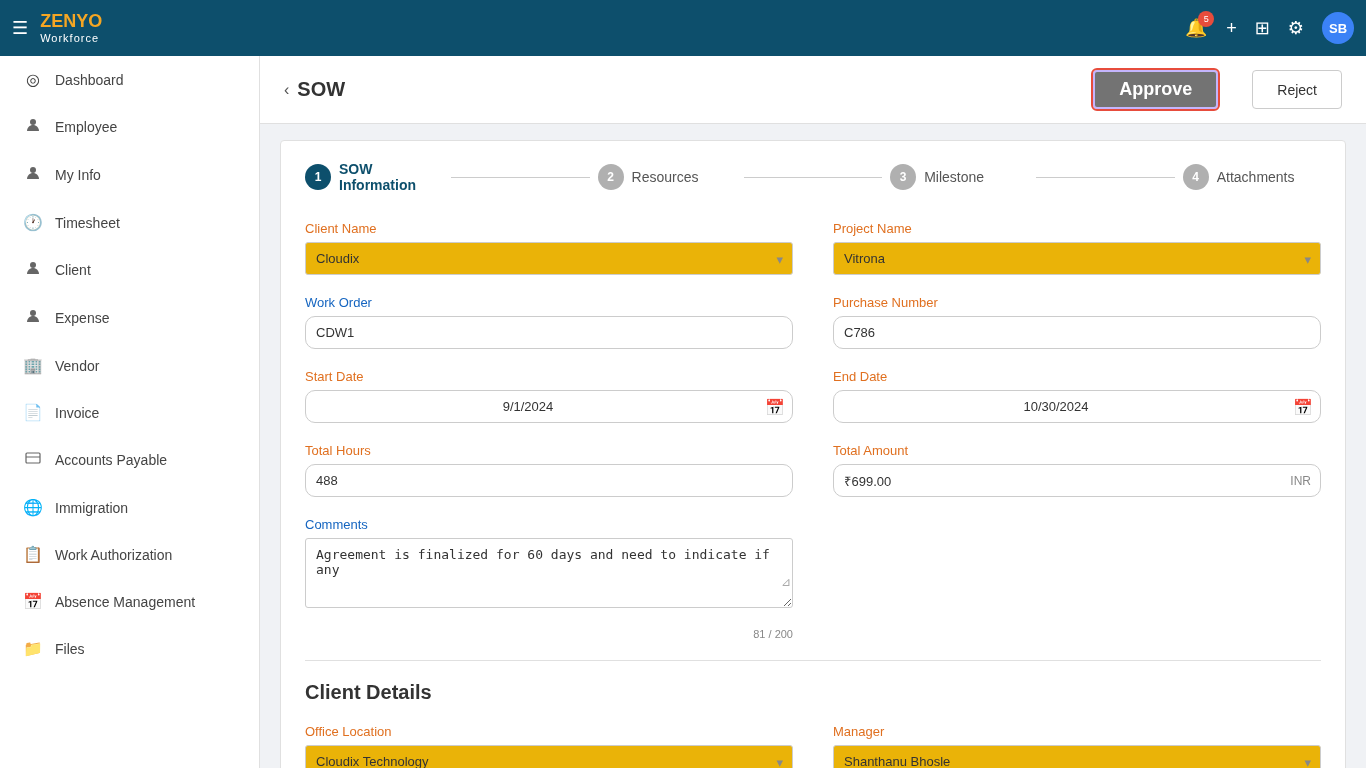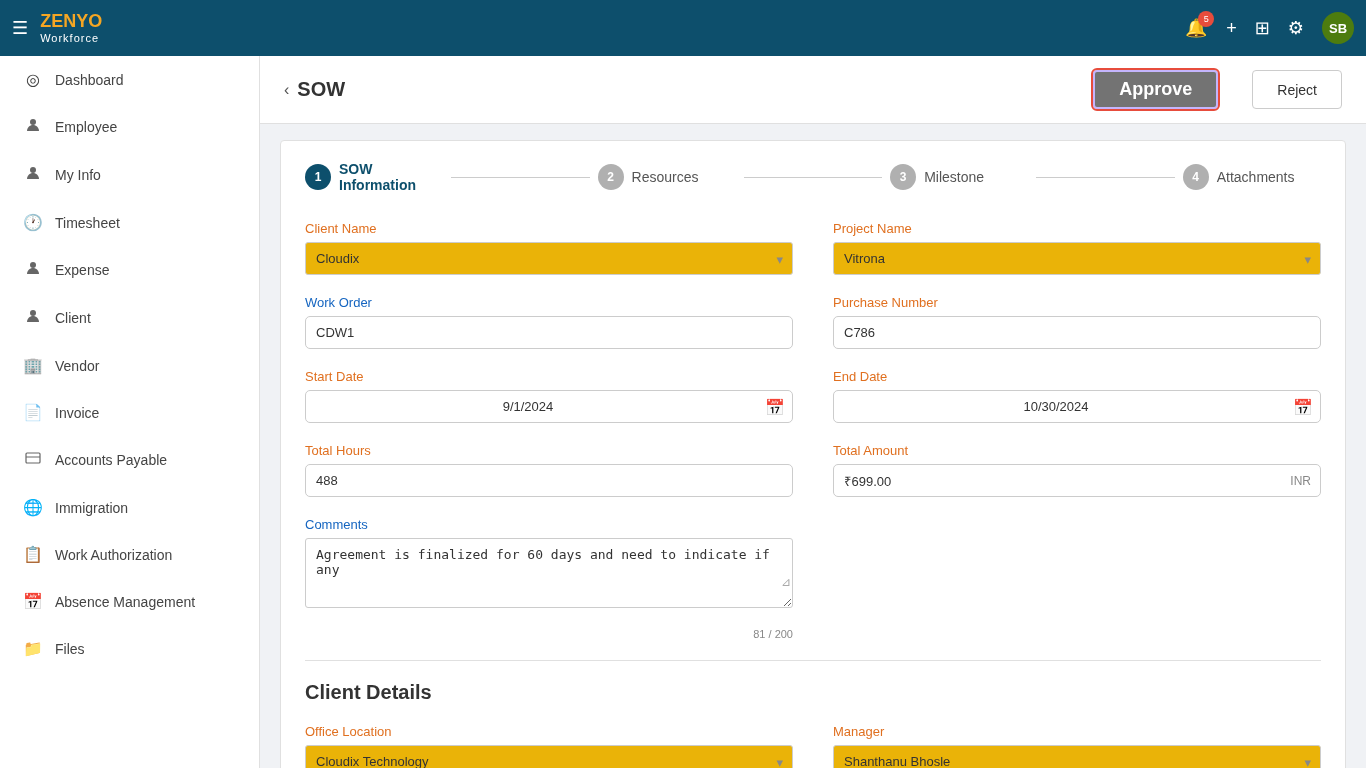--- a/index.html
+++ b/index.html
@@ -21,21 +21,21 @@
     .logo-zenyo { color: #f5a623; font-size: 18px; font-weight: 700; }
     .logo-workforce { color: white; font-size: 11px; letter-spacing: 1px; }
     .topnav-right { display: flex; align-items: center; gap: 18px; }
     .nav-icon { color: white; font-size: 18px; cursor: pointer; position: relative; }
     .badge {
       position: absolute; top: -6px; right: -6px;
       background: #e74c3c; color: white; border-radius: 50%;
       width: 16px; height: 16px; font-size: 9px;
       display: flex; align-items: center; justify-content: center;
     }
-    .avatar { width: 32px; height: 32px; border-radius: 50%; background: #4d7c0f; display: flex; align-items: center; justify-content: center; color: white; font-weight: bold; font-size: 13px; overflow: hidden; }
+    .avatar { width: 32px; height: 32px; border-radius: 50%; background: #3b82f6; display: flex; align-items: center; justify-content: center; color: white; font-weight: bold; font-size: 13px; overflow: hidden; }
 
     
     .main-layout { display: flex; flex: 1; overflow: hidden; }
 
     
     .sidebar {
       width: 260px;
       background: white;
       border-right: 1px solid #e0e0e0;
       overflow-y: auto;
@@ -116,21 +116,21 @@
     .step-circle.inactive { background: #b0b0b0; color: white; }
     .step-label { font-size: 14px; color: #555; }
     .step-label.active { color: #0d4f6c; font-weight: 600; }
     .step-connector { flex: 1; height: 1px; background: #ccc; margin: 0 8px; }
     .form-row { display: flex; gap: 40px; margin-bottom: 20px; }
     .form-group { flex: 1; }
     .form-label { font-size: 13px; color: #e07020; margin-bottom: 6px; display: block; font-weight: 500; }
     .form-label.blue { color: #1565c0; }
     .form-control {
       width: 100%; padding: 8px 10px;
-      border: 1px solid #ccc; border-radius: 5px;
+      border: 1px solid #ccc; border-radius: 10px;
       font-size: 13px; color: #333; background: white;
       outline: none;
     }
     .input-with-icon { position: relative; }
     .input-with-icon .form-control { padding-right: 52px; text-align: center; }
     .input-icon {
       position: absolute; right: 8px; top: 50%; transform: translateY(-50%);
       color: #888; font-size: 16px; cursor: pointer;
     }
     .select-control {
@@ -228,30 +228,30 @@
       <span class="sidebar-icon">🕐</span>
       <span class="sidebar-label">Timesheet</span>
     </div>
     <div class="sidebar-item">
       <span class="sidebar-icon">
         <svg width="16" height="16" viewBox="0 0 16 16" fill="#666">
             <circle cx="8" cy="5" r="3"></circle>
             <path d="M2 14c0-3.3 2.7-6 6-6s6 2.7 6 6"></path>
           </svg>
       </span>
-      <span class="sidebar-label">Expense</span>
+      <span class="sidebar-label">Client</span>
     </div>
     <div class="sidebar-item">
       <span class="sidebar-icon">
         <svg width="16" height="16" viewBox="0 0 16 16" fill="#666">
             <circle cx="8" cy="5" r="3"></circle>
             <path d="M2 14c0-3.3 2.7-6 6-6s6 2.7 6 6"></path>
           </svg>
       </span>
-      <span class="sidebar-label">Client</span>
+      <span class="sidebar-label">Expense</span>
     </div>
     <div class="sidebar-item">
       <span class="sidebar-icon">🏢</span>
       <span class="sidebar-label">Vendor</span>
     </div>
     <div class="sidebar-item">
       <span class="sidebar-icon">📄</span>
       <span class="sidebar-label">Invoice</span>
     </div>
     <div class="sidebar-item">

